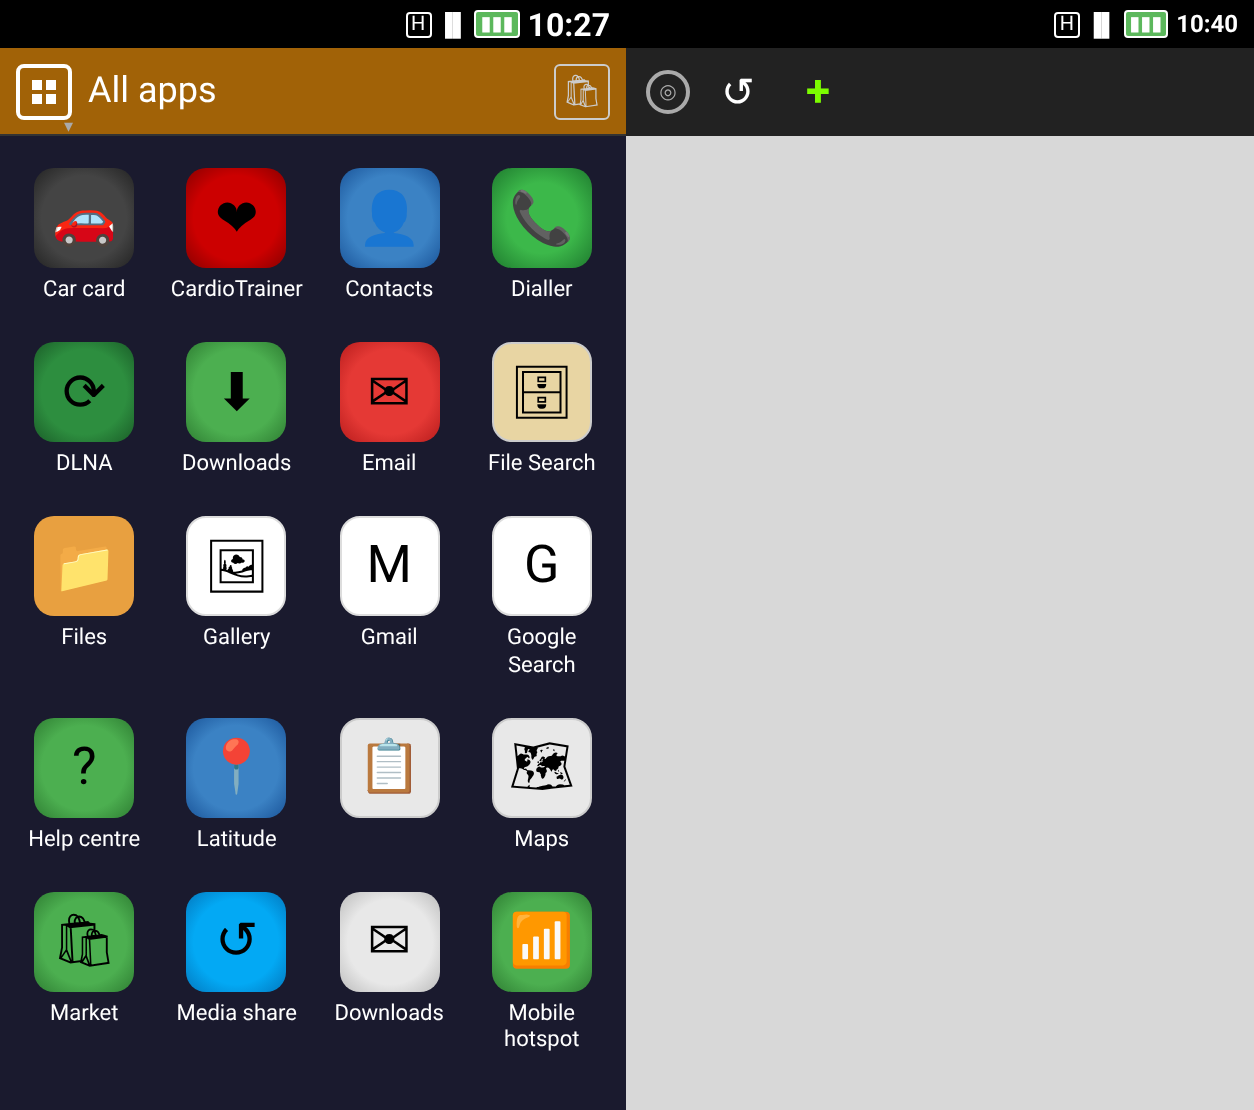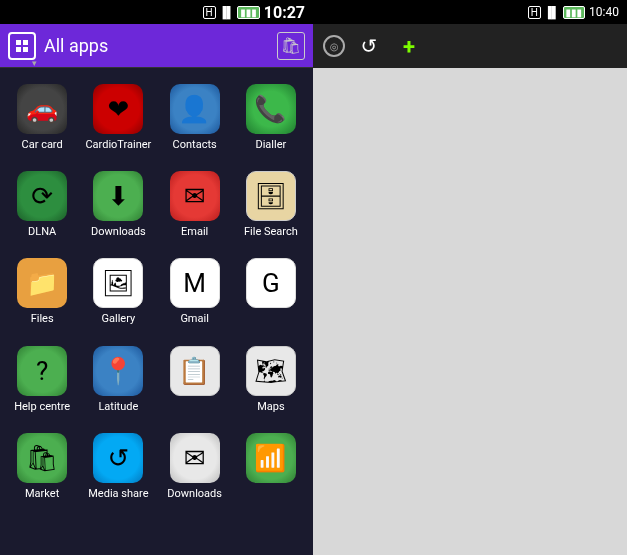--- a/index.html
+++ b/index.html
@@ -30,21 +30,21 @@
       padding: 0 8px;
       color: #fff;
       font-size: 11px;
       gap: 4px;
       flex-shrink: 0;
     }
     .status-bar .time { font-weight: bold; font-size: 16px; }
     .status-icons { display: flex; align-items: center; gap: 3px; }
 
     .app-bar {
-      background: #6d28d9;
+      background: #a16207;
       height: 44px;
       display: flex;
       align-items: center;
       padding: 0 8px;
       color: #fff;
       font-size: 18px;
       gap: 8px;
       flex-shrink: 0;
       border-bottom: 1px solid #333;
     }
@@ -146,21 +146,21 @@
       height: 24px;
       display: flex;
       align-items: center;
       justify-content: flex-end;
       padding: 0 8px;
       color: #fff;
       font-size: 11px;
       gap: 4px;
       flex-shrink: 0;
     }
-    .right-status-bar .time { font-weight: normal; font-size: 12px; }
+    .right-status-bar .time { font-weight: bold; font-size: 12px; }
 
     .right-app-bar {
       background: #222;
       height: 44px;
       display: flex;
       align-items: center;
       padding: 0 10px;
       color: #fff;
       gap: 8px;
       flex-shrink: 0;
@@ -247,20 +247,21 @@
       <div class="app-item">
         <div class="app-icon icon-gallery">🖼</div>
         <span class="app-label">Gallery</span>
       </div>
       <div class="app-item">
         <div class="app-icon icon-gmail">M</div>
         <span class="app-label">Gmail</span>
       </div>
       <div class="app-item">
         <div class="app-icon icon-google">G</div>
+        <span class="app-label">Google Search</span>
       </div>
       <div class="app-item">
         <div class="app-icon icon-help">?</div>
         <span class="app-label">Help centre</span>
       </div>
       <div class="app-item">
         <div class="app-icon icon-latitude">📍</div>
         <span class="app-label">Latitude</span>
       </div>
       <div class="app-item">
@@ -277,20 +278,21 @@
       <div class="app-item">
         <div class="app-icon icon-mediashare">↺</div>
         <span class="app-label">Media share</span>
       </div>
       <div class="app-item">
         <div class="app-icon icon-messaging">✉</div>
         <span class="app-label">Downloads</span>
       </div>
       <div class="app-item">
         <div class="app-icon icon-hotspot">📶</div>
+        <span class="app-label">Mobile hotspot</span>
       </div>
     </div>
 </div>
 
 <div class="right-panel">
 
   <div class="right-status-bar">
     <div style="display:flex;align-items:center;gap:3px;">
       <span style="font-size:10px; border:1px solid #fff; padding:0 2px; border-radius:2px;">H</span>
       <span>▐▌</span>

